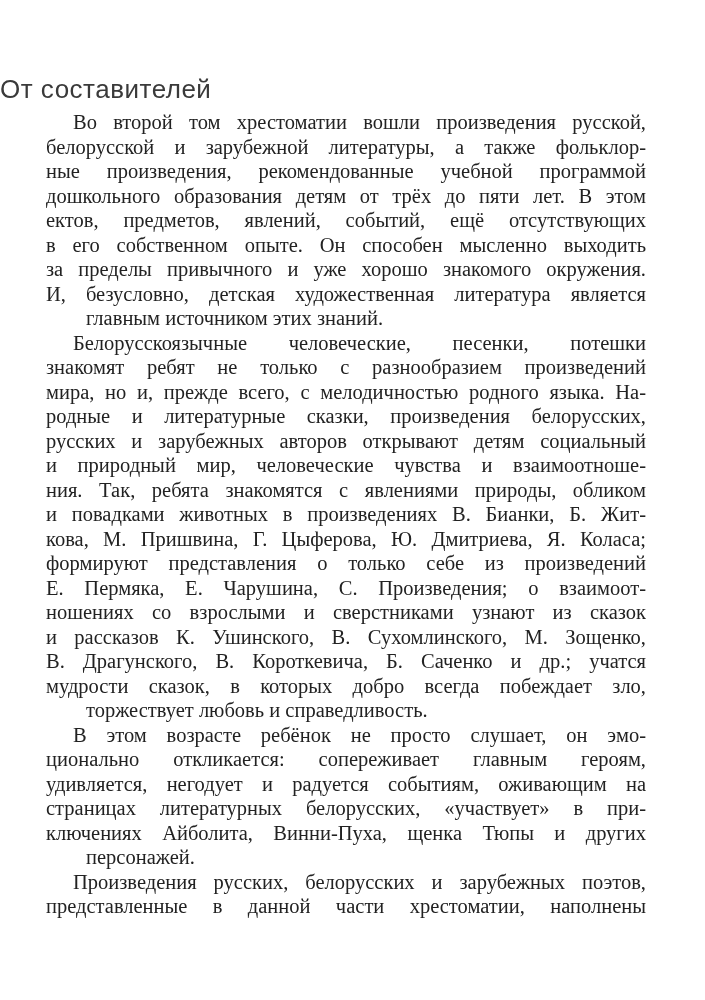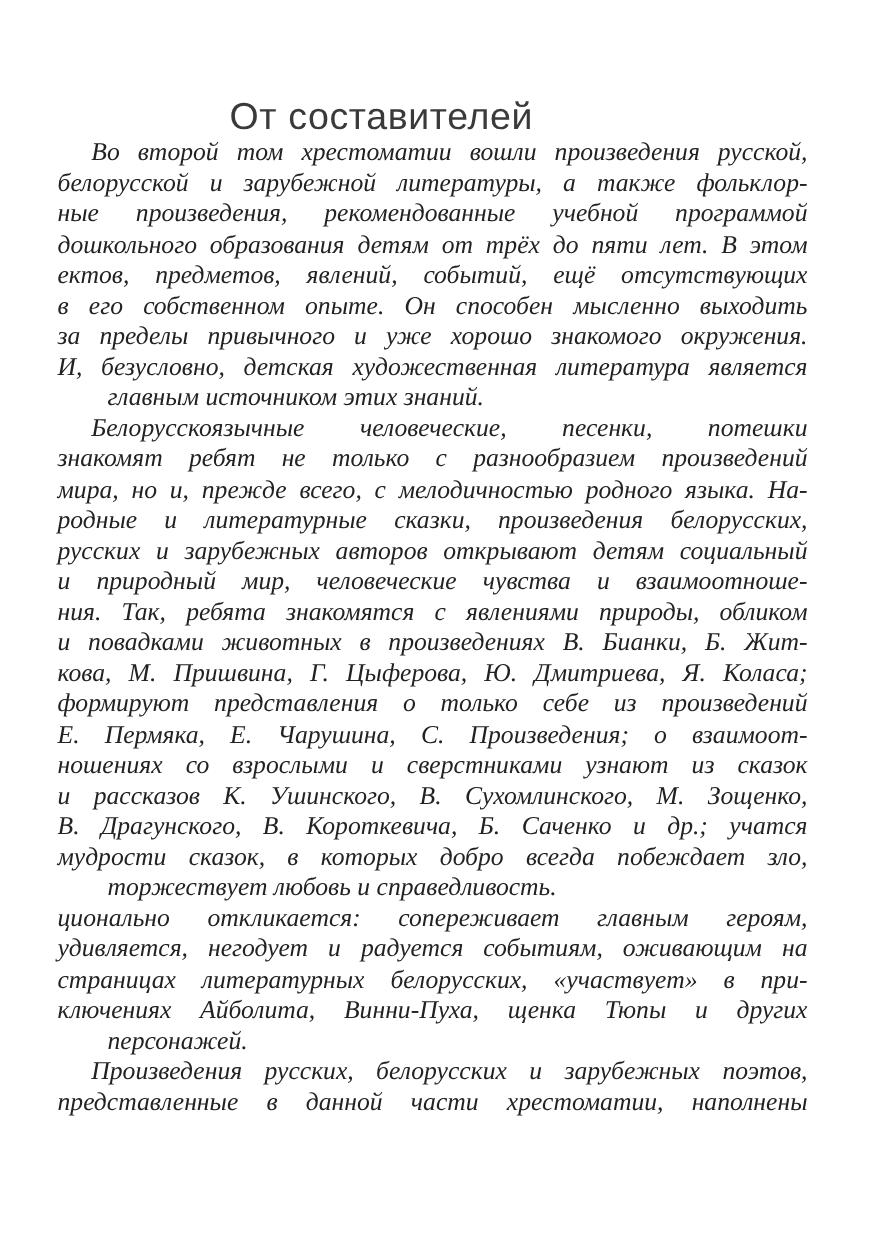--- a/index.html
+++ b/index.html
@@ -13,39 +13,37 @@
     height: 1000px;
     background: #ffffff;
     overflow: hidden;
     font-family: "Liberation Serif", serif;
   }
   .page-title {
     position: absolute;
     top: 57px;
     left: 0;
     width: 610px;
-    text-align: center;
     font-family: "Liberation Sans", sans-serif;
-    font-size: 30px;
+    font-size: 26px;
     font-weight: 400;
     letter-spacing: 0.5px;
     color: #3a3a3a;
   }
   .page-body {
     position: absolute;
     top: 110px;
     left: 46px;
     width: 600px;
     color: #222222;
     font-size: 20.5px;
   }
   .paragraph {
     margin: 0;
     padding: 0;
-    font-style: italic;
   }
   .line {
     height: 24.5px;
     line-height: 24.5px;
     text-align: justify;
     text-align-last: justify;
     white-space: normal;
     overflow: visible;
   }
   .line.first-line {
@@ -85,20 +83,21 @@
         <div class="line">кова, М. Пришвина, Г. Цыферова, Ю. Дмитриева, Я. Коласа;</div>
         <div class="line">формируют представления о только себе из произведений</div>
         <div class="line">Е. Пермяка, Е. Чарушина, С. Произведения; о взаимоот-</div>
         <div class="line">ношениях со взрослыми и сверстниками узнают из сказок</div>
         <div class="line">и рассказов К. Ушинского, В. Сухомлинского, М. Зощенко,</div>
         <div class="line">В. Драгунского, В. Короткевича, Б. Саченко и др.; учатся</div>
         <div class="line">мудрости сказок, в которых добро всегда побеждает зло,</div>
         <div class="line end-line">торжествует любовь и справедливость.</div>
       </div>
       <div class="paragraph">
+        <div class="line first-line">В этом возрасте ребёнок не просто слушает, он эмо-</div>
         <div class="line">ционально откликается: сопереживает главным героям,</div>
         <div class="line">удивляется, негодует и радуется событиям, оживающим на</div>
         <div class="line">страницах литературных белорусских, «участвует» в при-</div>
         <div class="line">ключениях Айболита, Винни-Пуха, щенка Тюпы и других</div>
         <div class="line end-line">персонажей.</div>
       </div>
       <div class="paragraph">
         <div class="line first-line">Произведения русских, белорусских и зарубежных поэтов,</div>
         <div class="line">представленные в данной части хрестоматии, наполнены</div>
       </div>

